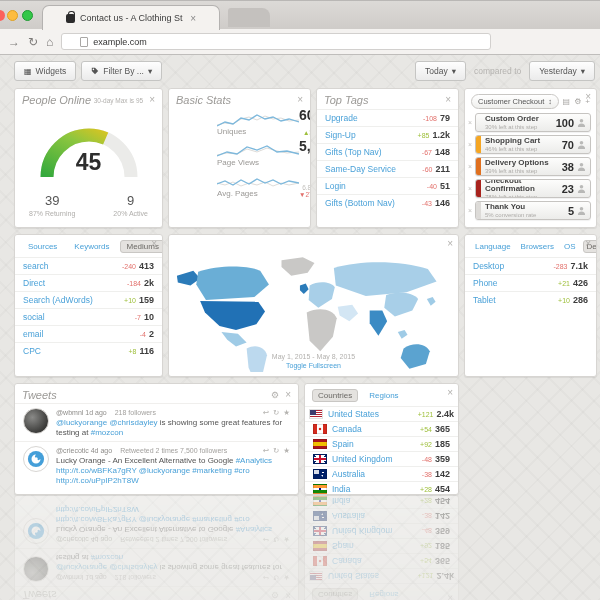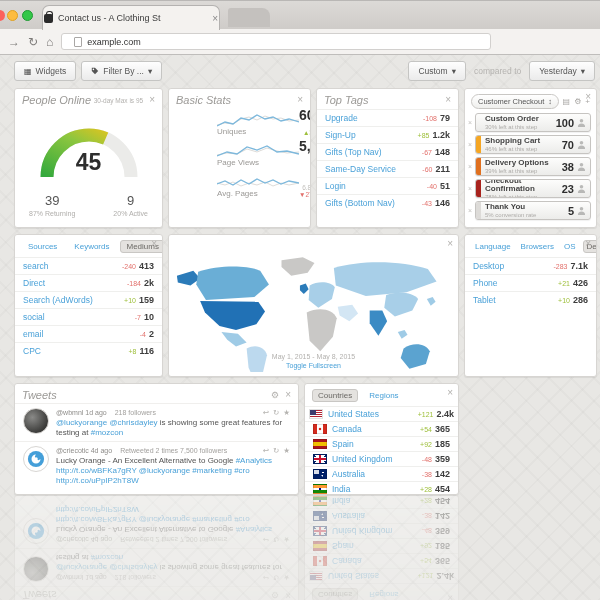--- a/index.html
+++ b/index.html
@@ -16,30 +16,30 @@
     -webkit-box-reflect: below 2px linear-gradient(to bottom, transparent 52%, rgba(0,0,0,0.35) 100%);
   }
   
   .chrome-tabs { height:29px; background:linear-gradient(#dcdad7,#cfccc9); position:relative; border-top:1px solid #b9b7b5;}
   .tlight { position:absolute; top:9px; width:11px; height:11px; border-radius:50%; }
   .tl-red{ left:-6px; background:#fc615d; }
   .tl-yellow{ left:7px; background:#fdbc40; border:1px solid #dfa123;}
   .tl-green{ left:22px; background:#34c749; border:1px solid #1f9a33;}
   .tab { position:absolute; left:42px; top:4px; width:178px; height:25px; background:#f4f2ef;
     border:1px solid #b4b2b0; border-bottom:none; border-radius:7px 7px 0 0;
-    display:flex; align-items:center; padding:0 1px; gap:5px; }
+    display:flex; align-items:center; padding:0 23px; gap:5px; }
   .tab-stub { position:absolute; left:228px; top:7px; width:42px; height:19px; background:#c4c1be; border-radius:3px 8px 0 0; }
   .favicon { width:9px; height:9px; background:#2b2b2b; border-radius:2px; position:relative; flex:none;}
   .favicon:before{ content:""; position:absolute; top:-3px; left:2px; width:5px; height:4px; border:1px solid #2b2b2b; border-bottom:none; border-radius:3px 3px 0 0;}
   .tab-title { font-size:9px; color:#3c3c3c; white-space:nowrap; overflow:hidden; text-overflow:ellipsis; flex:1;}
   .tab-close { font-size:10px; color:#8a8a8a; cursor:default; flex:none;}
   .chrome-url { height:26px; background:#f4f2f0; border-bottom:1px solid #bfbdbb; display:flex; align-items:center; gap:8px; padding:0 8px; }
   .nav-ic { color:#7d7b79; font-size:12px; line-height:1; }
   .url-box { background:#fff; border:1px solid #d2d0ce; border-radius:3px; height:17px; flex:1; max-width:430px;
-    display:flex; align-items:center; gap:5px; padding:0 12px;}
+    display:flex; align-items:center; gap:5px; padding:0 18px;}
   .page-ic { width:8px; height:10px; border:1px solid #a9a7a5; border-radius:1px; background:#fff; flex:none;}
   .url-text { font-size:9px; color:#333; }
   
   .dash { padding:6px 3px 0 14px; }
   .topbar { display:flex; justify-content:space-between; align-items:center; margin-bottom:7px; padding-right:2px;}
   .btn { background:linear-gradient(#fefefe,#ebebeb); border:1px solid #c5c5c3; border-radius:3px;
     font-size:8.5px; color:#555; padding:4px 9px; display:inline-flex; align-items:center; gap:4px; }
   .btn .bicon{ font-size:8px; color:#444;}
   .muted { color:#b5b3b0; font-size:8.5px; margin:0 4px;}
   .tbar-right{ display:flex; align-items:center; gap:4px;}
@@ -179,21 +179,21 @@
           <svg class="bicon" width="8" height="8" viewBox="0 0 10 10">
               <path d="M1,1 h4 l4,4 -4,4 -4,-4 z" fill="#555"></path>
               <circle cx="3" cy="3" r="1" fill="#fff"></circle>
             </svg>
           <span>Filter By ...</span>
           <span>▾</span>
         </span>
       </div>
       <div class="tbar-right">
         <span class="btn">
-          <span>Custom</span>
+          <span>Today</span>
           <span>▾</span>
         </span>
         <span class="muted">compared to</span>
         <span class="btn">
           <span>Yesterday</span>
           <span>▾</span>
         </span>
       </div>
     </div>
 

